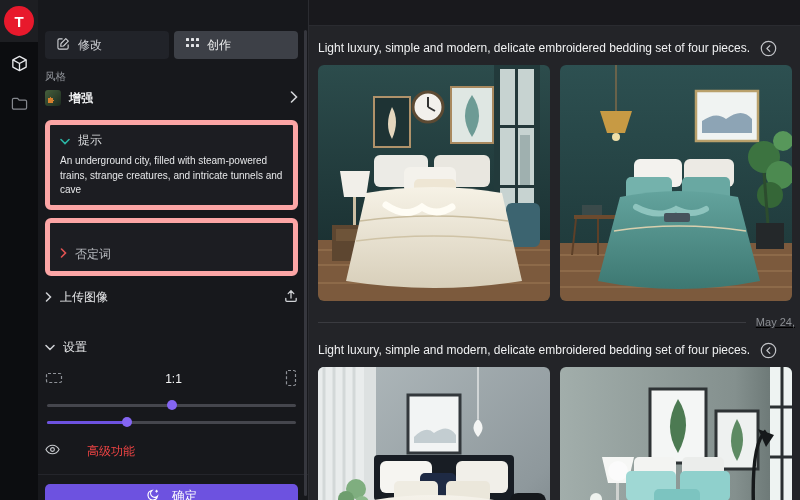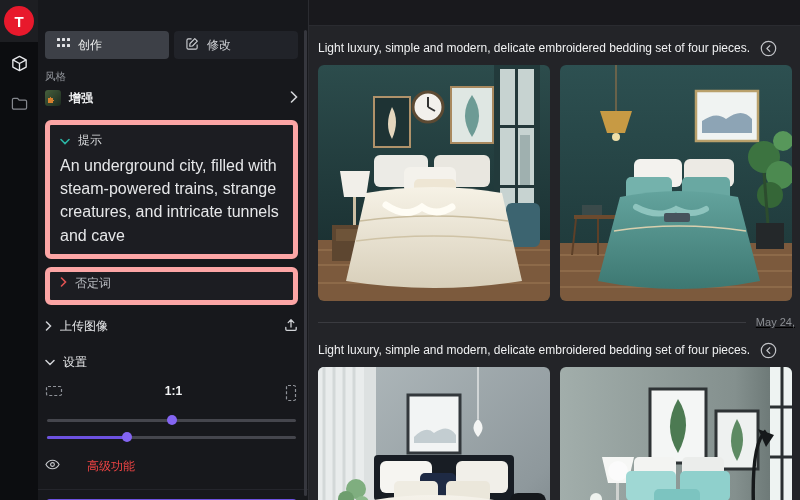--- a/index.html
+++ b/index.html
@@ -20,26 +20,26 @@
   .tab.active { background: #3d4047; color: #eceded; }
   .tab.inactive { background: #212329; color: #cfd1d5; }
 
   .section-label { margin-top: 11px; font-size: 10.5px; color: #8f9298; }
   .style-row { height: 28px; display: flex; align-items: center; gap: 8px; color: #f2f3f4; font-size: 12px; font-weight: bold; }
   .style-thumb { width: 16px; height: 16px; border-radius: 3px; background: radial-gradient(circle at 35% 65%, #d77f2f 0 3px, transparent 3px), linear-gradient(135deg, #46603c, #1c2a20); }
   .spacer { flex: 1; }
 
   .card { margin-top: 8px; background: #1c1d22; border: 5px solid #fca5a5; border-radius: 6px; padding: 7px 10px; }
   .card-head { display: flex; align-items: center; gap: 8px; font-size: 12px; color: #d8dadc; }
-  .prompt-text { margin-top: 5px; font-size: 16px; line-height: 1.45; color: #e6e7e9; }
+  .prompt-text { margin-top: 5px; font-size: 10px; line-height: 1.45; color: #e6e7e9; }
   .neg-head { color: #b9bcc1; }
 
   .plain-row { margin-top: 9px; height: 22px; display: flex; align-items: center; gap: 8px; font-size: 12px; color: #e8e9eb; }
 
-  .aspect-row { margin-top: 10px; display: flex; align-items: flex-start; font-size: 12px; color: #f2f3f4; font-weight: bold; }
+  .aspect-row { margin-top: 10px; display: flex; align-items: center; font-size: 12px; color: #f2f3f4; font-weight: normal; }
   .slider { position: relative; height: 3px; border-radius: 2px; background: #45464d; margin: 14px 2px 0 2px; }
   .slider .fill { position: absolute; left: 0; top: 0; height: 3px; border-radius: 2px; background: #6d52e0; }
   .slider .thumb { position: absolute; top: 50%; width: 10px; height: 10px; border-radius: 50%; background: #8465f2; transform: translate(-50%, -50%); }
   .count-row { margin-top: 13px; display: flex; align-items: center; font-size: 12px; color: #c3c6ca; }
   .count-val { margin-left: auto; color: #ffffff; font-weight: bold; }
 
   .adv-row { margin-top: 19px; display: flex; align-items: center; gap: 27px; font-size: 12px; color: #ef4444; }
   .panel-divider { margin: 14px -10px 0 -7px; border-top: 1px solid #24252b; }
   .confirm { margin-top: 9px; width: 100%; height: 26px; border: none; border-radius: 5px; background: #6d52e0; color: #fff; font-size: 12.5px; display: flex; align-items: center; justify-content: center; gap: 12px; cursor: pointer; font-family: inherit; }
 
@@ -77,42 +77,42 @@
         <path d="M1.5 3.5 a1.5 1.5 0 0 1 1.5 -1.5 h4 l1.6 2 h6.4 a1.5 1.5 0 0 1 1.5 1.5 v6.5 a1.5 1.5 0 0 1 -1.5 1.5 h-12 a1.5 1.5 0 0 1 -1.5 -1.5 Z"></path>
       </svg>
     </span>
   </div>
 </div>
 
 <div class="panel">
   <div class="panel-scrollbar"></div>
 
   <div class="tabs">
+    <div class="tab inactive">
+      <span>
+        <svg width="13" height="13" viewBox="0 0 14 14" fill="none" stroke="#cfd1d5" stroke-width="1.2" stroke-linejoin="round">
+          <path d="M12 8 v3.5 a1.5 1.5 0 0 1 -1.5 1.5 h-8 a1.5 1.5 0 0 1 -1.5 -1.5 v-8 a1.5 1.5 0 0 1 1.5 -1.5 H6"></path>
+          <path d="M9.5 1.8 L12.2 4.5 L7 9.7 L4 10 L4.3 7 Z"></path>
+        </svg>
+      </span>
+      <span>修改</span>
+    </div>
     <div class="tab active">
       <span>
         <svg width="13" height="11" viewBox="0 0 13 11" fill="#e3e4e7">
           <rect x="0" y="0" width="3" height="3" rx="0.6"></rect>
             <rect x="5" y="0" width="3" height="3" rx="0.6"></rect>
             <rect x="10" y="0" width="3" height="3" rx="0.6"></rect>
           <rect x="0" y="6" width="3" height="3" rx="0.6"></rect>
             <rect x="5" y="6" width="3" height="3" rx="0.6"></rect>
             <rect x="10" y="6" width="3" height="3" rx="0.6"></rect>
         </svg>
       </span>
       <span>创作</span>
     </div>
-    <div class="tab inactive">
-      <span>
-        <svg width="13" height="13" viewBox="0 0 14 14" fill="none" stroke="#cfd1d5" stroke-width="1.2" stroke-linejoin="round">
-          <path d="M12 8 v3.5 a1.5 1.5 0 0 1 -1.5 1.5 h-8 a1.5 1.5 0 0 1 -1.5 -1.5 v-8 a1.5 1.5 0 0 1 1.5 -1.5 H6"></path>
-          <path d="M9.5 1.8 L12.2 4.5 L7 9.7 L4 10 L4.3 7 Z"></path>
-        </svg>
-      </span>
-      <span>修改</span>
-    </div>
   </div>
 
   <div class="section-label">风格</div>
   <div class="style-row">
     <span class="style-thumb"></span>
     <span>增强</span>
     <span class="spacer"></span>
     <span>
       <svg width="8" height="12" viewBox="0 0 8 12" fill="none" stroke="#d3d5d8" stroke-width="1.6" stroke-linecap="round">
           <path d="M1.5 1 L6.5 6 L1.5 11"></path>
@@ -125,21 +125,21 @@
       <span>
         <svg width="10" height="7" viewBox="0 0 10 7" fill="none" stroke="#2bb3a3" stroke-width="1.6" stroke-linecap="round">
             <path d="M1 1.5 L5 5.5 L9 1.5"></path>
           </svg>
       </span>
       <span>提示</span>
     </div>
     <div class="prompt-text">An underground city, filled with steam-powered trains, strange creatures, and intricate tunnels and cave</div>
   </div>
 
-  <div class="card" style="padding-top:3px;padding-bottom:8px;">
+  <div class="card" style="padding-top:23px;padding-bottom:8px;">
     <div class="card-head neg-head">
       <span>
         <svg width="7" height="10" viewBox="0 0 7 10" fill="none" stroke="#e05252" stroke-width="1.6" stroke-linecap="round">
             <path d="M1.5 1 L5.5 5 L1.5 9"></path>
           </svg>
       </span>
       <span>否定词</span>
     </div>
   </div>
 
@@ -152,21 +152,21 @@
     <span>上传图像</span>
     <span class="spacer"></span>
     <span>
       <svg width="14" height="14" viewBox="0 0 14 14" fill="none" stroke="#d0d2d6" stroke-width="1.3" stroke-linecap="round" stroke-linejoin="round">
         <path d="M7 9 V2 M4.2 4.6 L7 1.8 L9.8 4.6"></path>
           <path d="M1.8 9.5 v1.8 a1 1 0 0 0 1 1 h8.4 a1 1 0 0 0 1 -1 v-1.8"></path>
       </svg>
     </span>
   </div>
 
-  <div class="plain-row" style="margin-top:14px;font-family:Liberation Mono, monospace;">
+  <div class="plain-row" style="margin-top:28px;font-family:Liberation Mono, monospace;">
     <span>
       <svg width="10" height="7" viewBox="0 0 10 7" fill="none" stroke="#d0d2d6" stroke-width="1.5" stroke-linecap="round">
           <path d="M1 1.5 L5 5.5 L9 1.5"></path>
         </svg>
     </span>
     <span>设置</span>
   </div>
 
   <div class="aspect-row">
     <span>

